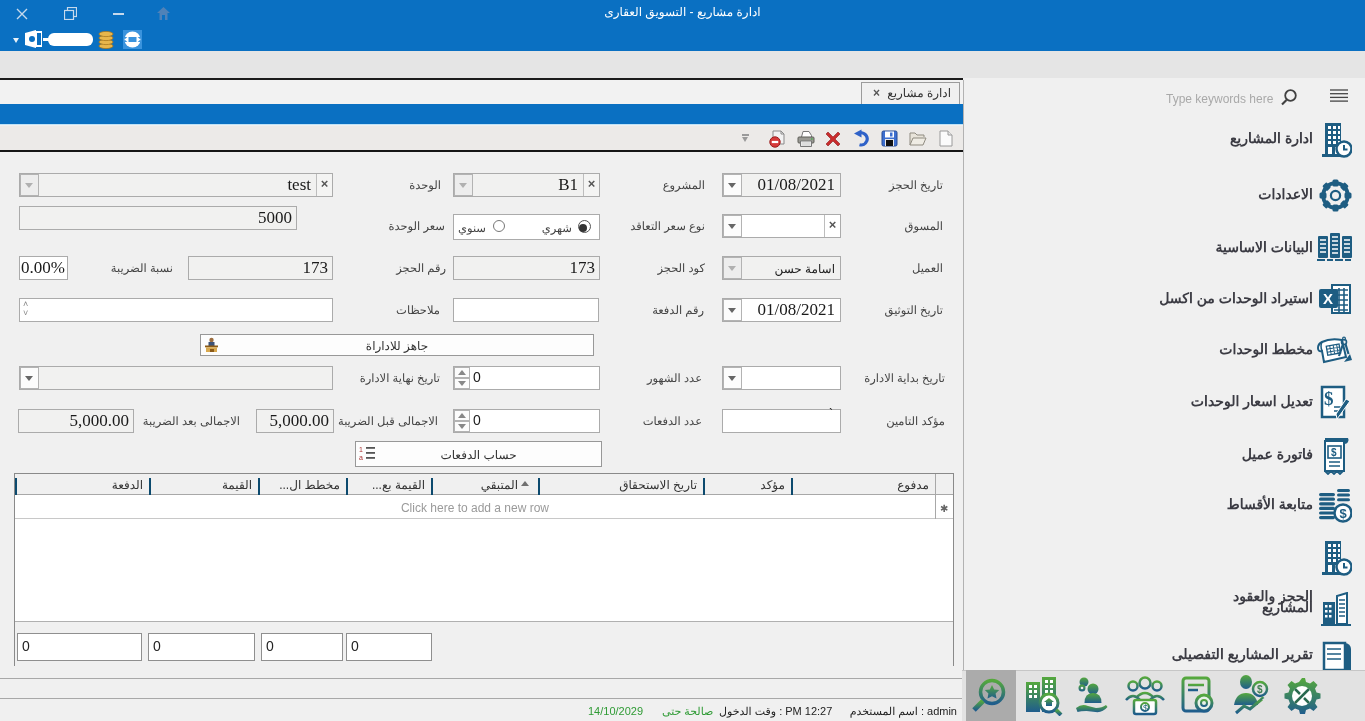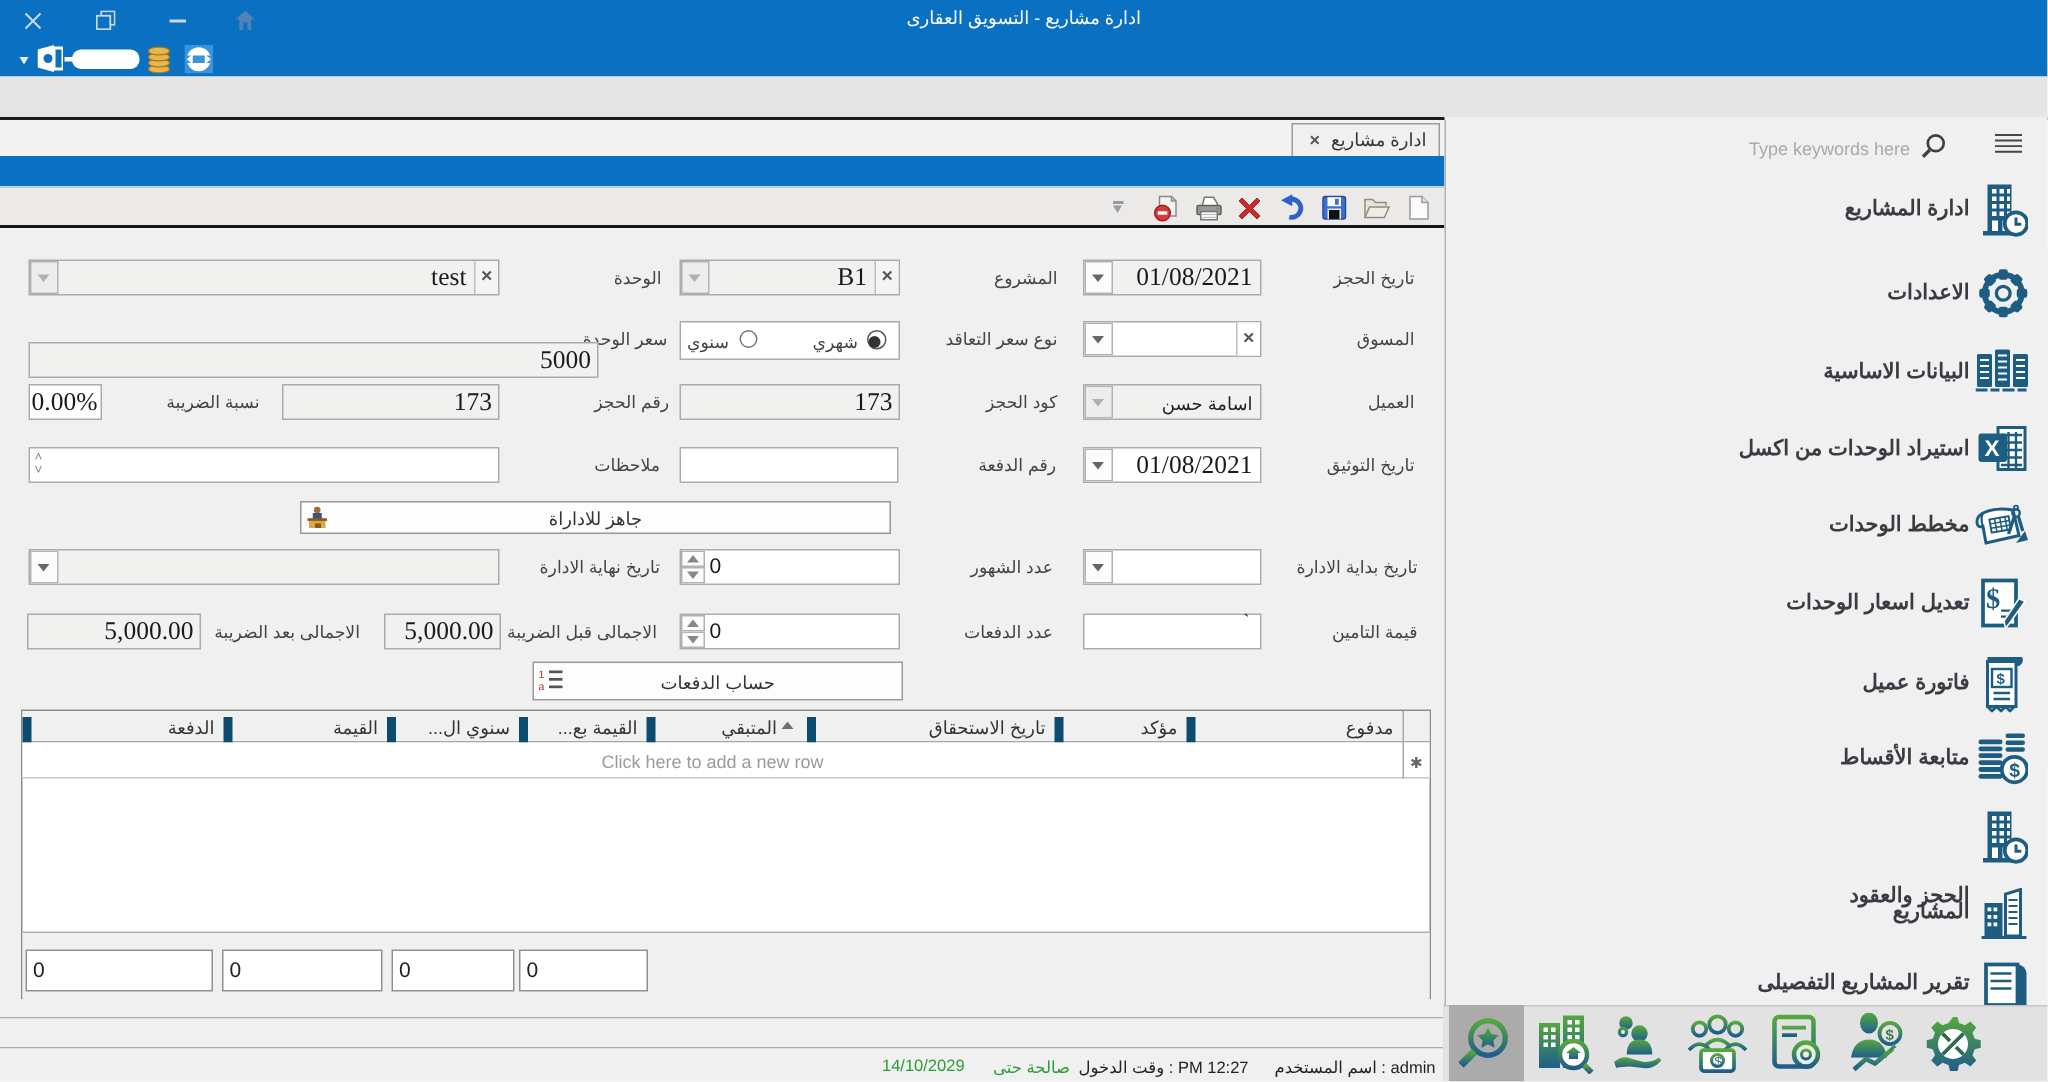--- a/index.html
+++ b/index.html
@@ -33,21 +33,21 @@
 .fld{position:absolute;height:24px;border:1px solid #ababab;background:#fff;font-size:16px;color:#1a1a1a;direction:ltr;}
 .xcell{position:absolute;right:0;top:0;width:16px;height:22px;border-left:1px solid #bdbdbd;background:#f4f4f3;text-align:center;font-size:13px;font-weight:bold;color:#555;line-height:20px;font-family:"Liberation Sans",sans-serif;}
 .gray{background:#f1f1f0;}
 .num{text-align:right;padding:0 4px 0 0;font-family:"Liberation Serif",serif;font-size:17px;line-height:22px;}
 .btn{position:absolute;border:1px solid #989898;background:#fdfdfd;font-size:12px;color:#333;text-align:center;}
 .ddb{position:absolute;width:19px;border:1px solid #b3b3b3;background:#fcfcfc;}
 .ddbg{background:#ededed;}
 .caret{position:absolute;width:0;height:0;border-left:4px solid transparent;border-right:4px solid transparent;border-top:5px solid #666;}
 .caretg{border-top-color:#b0b0b0;}
 .val{position:absolute;top:0;font-family:"Liberation Serif",serif;font-size:17px;line-height:22px;color:#1a1a1a;}
-.hd{position:absolute;top:478px;height:17px;font-size:12px;color:#333;direction:rtl;text-align:right;padding-right:6px;border-left:6px solid #0c4a6e;white-space:nowrap;overflow:hidden;}
+.hd{position:absolute;top:478px;height:17px;font-size:12px;color:#333;direction:rtl;text-align:right;padding-right:6px;border-left:2px solid #0c4a6e;white-space:nowrap;overflow:hidden;}
 .fb{position:absolute;top:633px;height:28px;background:#fff;border:1px solid #8f8f8f;font-size:14px;color:#222;padding:4px 0 0 4px;}
 </style></head>
 <body>
 <div id="app">
 
 <div class="abs" id="topbar"></div>
 <div class="abs" id="title">ادارة مشاريع - التسويق العقارى</div>
 <div class="abs" id="strip1"></div>
 <div id="winctl">
 <svg class="abs" style="left:16px;top:8px;" width="12" height="12" viewBox="0 0 12 12">
@@ -165,21 +165,21 @@
       </div>
 <div class="lbl" style="right:660px;top:219px;">نوع سعر التعاقد</div>
 <div class="fld" style="left:453px;top:214px;width:147px;height:26px;font-size:12px;">
   <span style="position:absolute;right:8px;top:5px;width:13px;height:13px;border:1.5px solid #555;border-radius:50%;"></span>
   <span style="position:absolute;right:12px;top:9px;width:8px;height:8px;background:#333;border-radius:50%;"></span>
   <span class="lbl" style="right:27px;top:6px;">شهري</span>
   <span style="position:absolute;right:94px;top:5px;width:12px;height:12px;border:1px solid #777;border-radius:50%;"></span>
   <span class="lbl" style="right:113px;top:6px;">سنوي</span>
       </div>
 <div class="lbl" style="right:920px;top:219px;">سعر الوحدة</div>
-<div class="fld gray num" style="left:19px;top:228px;width:380px;">5000</div>
+<div class="fld gray num" style="left:19px;top:206px;width:278px;">5000</div>
 
 <div class="lbl" style="right:422px;top:261px;">العميل</div>
 <div class="fld gray" style="left:722px;top:256px;width:119px;">
   <div class="ddb ddbg" style="left:0;top:0;width:19px;height:22px;"></div>
         <i class="caret caretg" style="left:5px;top:9px;"></i>
   <span class="lbl" style="right:5px;top:5px;color:#222;font-size:12px;">اسامة حسن</span>
       </div>
 <div class="lbl" style="right:660px;top:261px;">كود الحجز</div>
 <div class="fld gray num" style="left:453px;top:256px;width:147px;">173</div>
 <div class="lbl" style="right:919px;top:261px;">رقم الحجز</div>
@@ -222,21 +222,21 @@
   <i class="caret" style="left:4px;top:3px;border-top:none;border-bottom:5px solid #888;border-left-width:4px;border-right-width:4px;"></i>
   <i class="caret" style="left:4px;top:14px;border-top:5px solid #888;border-left-width:4px;border-right-width:4px;"></i>
   <span style="position:absolute;left:19px;top:2px;font-size:14px;">0</span>
       </div>
 <div class="lbl" style="right:925px;top:371px;">تاريخ نهاية الادارة</div>
 <div class="fld gray" style="left:19px;top:366px;width:314px;">
   <div class="ddb" style="left:0;top:0;width:19px;height:22px;"></div>
         <i class="caret" style="left:5px;top:9px;"></i>
       </div>
 
-<div class="lbl" style="right:420px;top:414px;">قيمة التامين</div>
+<div class="lbl" style="right:420px;top:414px;">مؤكد التامين</div>
 <div class="fld" style="left:722px;top:409px;width:119px;">
   <span style="position:absolute;right:7px;top:-3px;font-size:12px;">`</span>
       </div>
 <div class="lbl" style="right:663px;top:414px;">عدد الدفعات</div>
 <div class="fld" style="left:453px;top:409px;width:147px;">
   <div class="ddb" style="left:0;top:0;width:16px;height:11px;"></div>
   <div class="ddb" style="left:0;top:11px;width:16px;height:11px;"></div>
   <i class="caret" style="left:4px;top:3px;border-top:none;border-bottom:5px solid #888;border-left-width:4px;border-right-width:4px;"></i>
   <i class="caret" style="left:4px;top:14px;border-top:5px solid #888;border-left-width:4px;border-right-width:4px;"></i>
   <span style="position:absolute;left:19px;top:2px;font-size:14px;">0</span>
@@ -253,21 +253,21 @@
  <rect x="7" y="2" width="9" height="1.8" fill="#555"></rect>
         <rect x="7" y="7" width="9" height="1.8" fill="#555"></rect>
         <rect x="7" y="12" width="9" height="1.8" fill="#555"></rect>
       </svg>
 <div id="grid">
 <div class="abs" style="left:14px;top:473px;width:940px;height:193px;border:1px solid #8a8a8a;background:#fff;"></div>
 
 <div class="abs" style="left:15px;top:474px;width:938px;height:21px;background:#f0f0f0;border-bottom:1px solid #a8a8a8;"></div>
 <div class="hd" style="left:15px;width:134px;">الدفعة</div>
 <div class="hd" style="left:149px;width:109px;">القيمة</div>
-<div class="hd" style="left:258px;width:88px;">سنوي ال...</div>
+<div class="hd" style="left:258px;width:88px;">مخطط ال...</div>
 <div class="hd" style="left:346px;width:85px;">القيمة بع...</div>
 <div class="hd" style="left:431px;width:107px;padding-right:20px;">المتبقي</div>
 <div class="hd" style="left:538px;width:165px;">تاريخ الاستحقاق</div>
 <div class="hd" style="left:703px;width:88px;">مؤكد</div>
 <div class="hd" style="left:791px;width:144px;">مدفوع</div>
 <i class="caret" style="left:521px;top:481px;border-top:none;border-bottom:5px solid #707070;border-left-width:4px;border-right-width:4px;"></i>
 
 <div class="abs" style="left:15px;top:495px;width:938px;height:24px;background:#fff;border-bottom:1px solid #c8c8c8;"></div>
 <div class="abs" style="left:935px;top:474px;width:1px;height:45px;background:#a8a8a8;"></div>
 <div class="abs" style="left:15px;top:501px;width:920px;text-align:center;font-size:12px;color:#9a9a9a;">Click here to add a new row</div>

